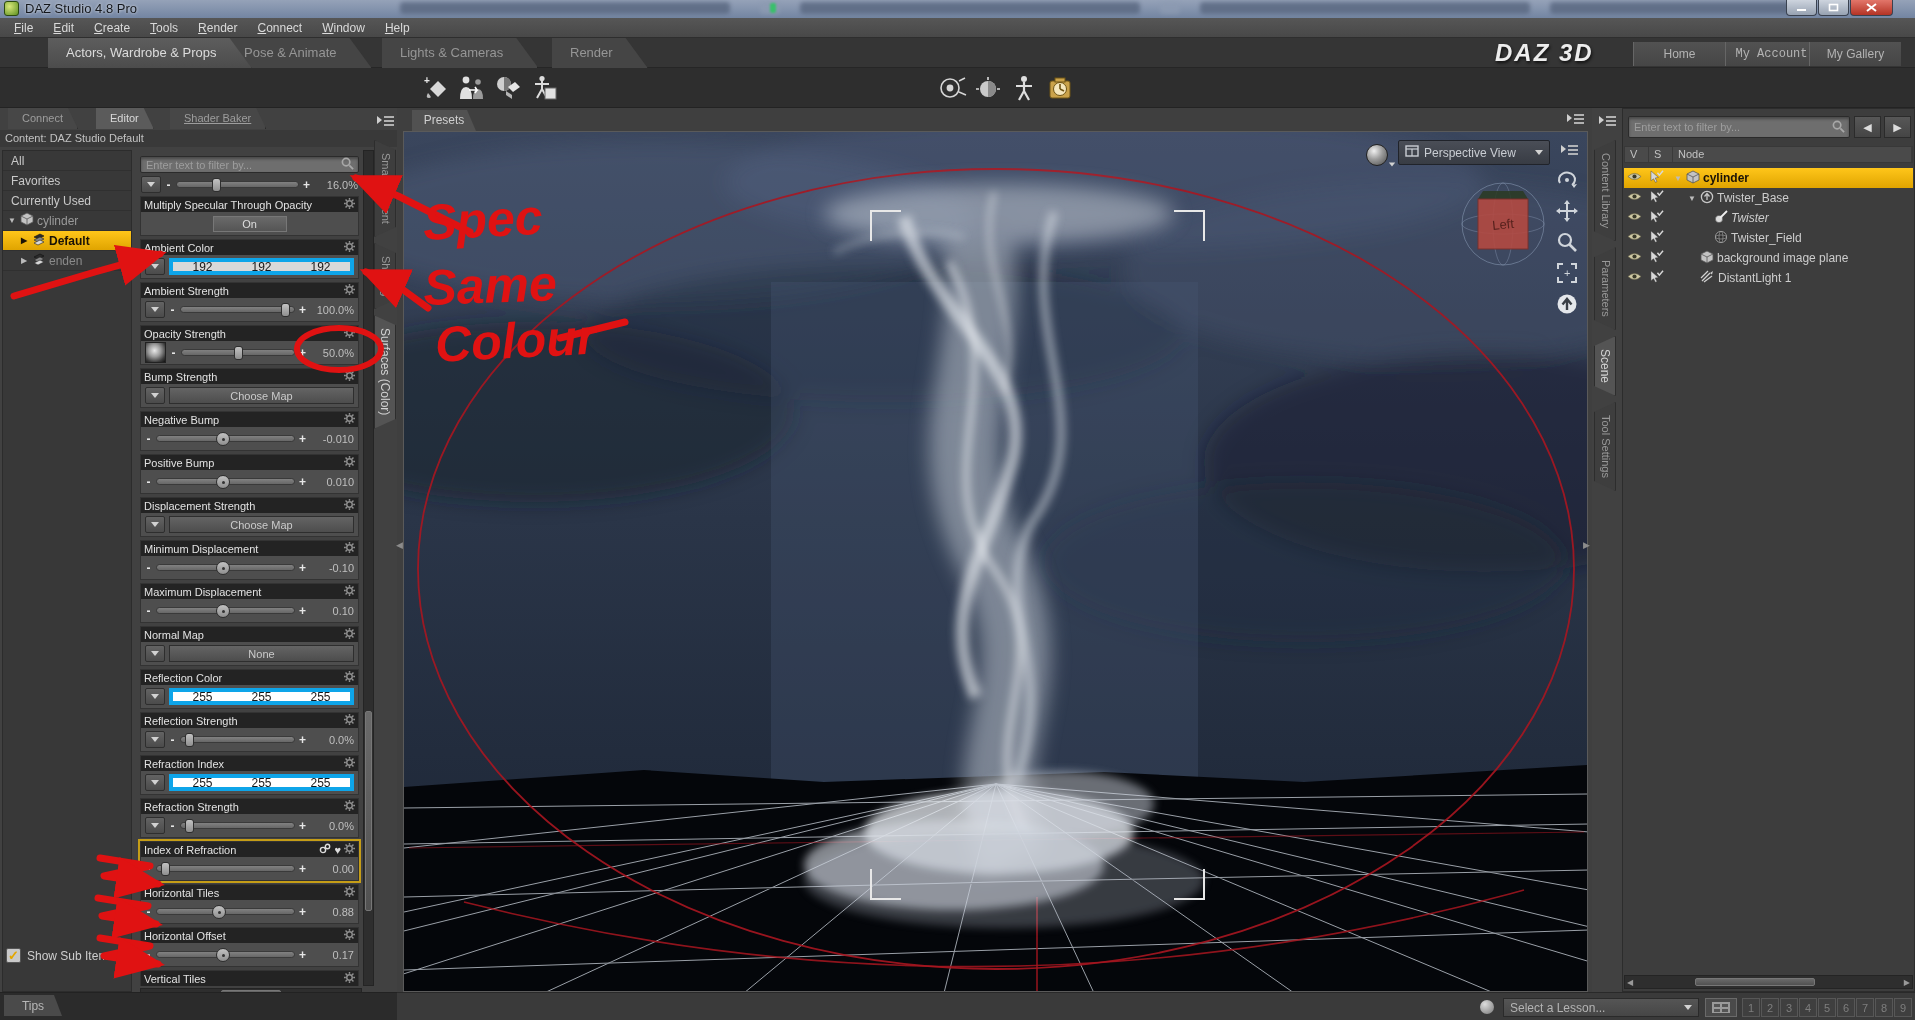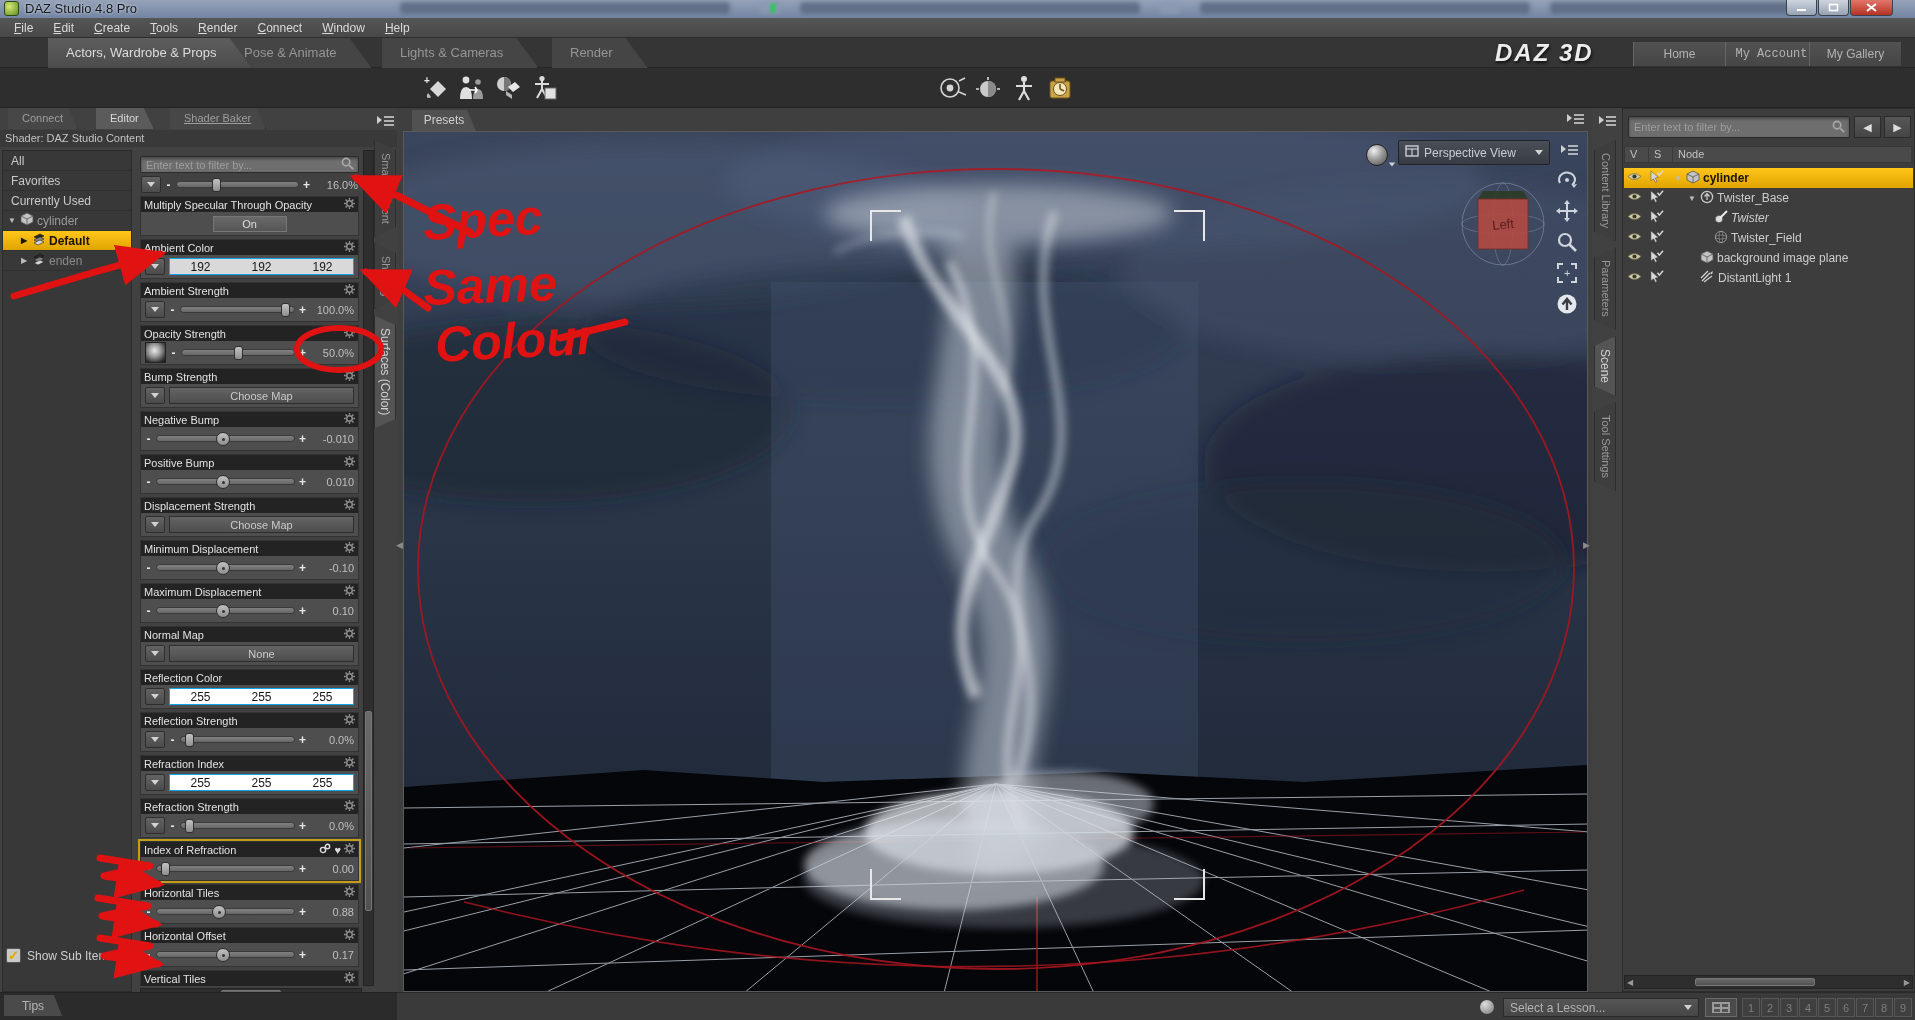--- a/index.html
+++ b/index.html
@@ -79,21 +79,21 @@
   .track{flex:1;height:7px;background:linear-gradient(#818181,#676767);border:1px solid #3a3a3a;border-radius:4px;position:relative;}
   .thumb{position:absolute;top:-4px;width:9px;height:14px;background:linear-gradient(#c2c2c2,#8f8f8f);
      border:1px solid #2e2e2e;border-radius:3px;margin-left:-4px;}
   .thumb.dot{width:14px;height:14px;border-radius:50%;margin-left:-7px;}
   .thumb.dot::after{content:"";position:absolute;left:5px;top:5px;width:3px;height:3px;border-radius:50%;background:#333;}
   .val{width:44px;text-align:right;color:#bfbfbf;font-size:11px;}
   .mapbtn{flex:1;height:17px;background:linear-gradient(#646464,#4d4d4d);border:1px solid #2e2e2e;color:#cbcbcb;
      display:flex;align-items:center;justify-content:center;font-size:11px;}
   .onbtn{width:74px;height:16px;margin:0 auto;background:linear-gradient(#6a6a6a,#555);border:1px solid #777;
      color:#dedede;display:flex;align-items:center;justify-content:center;font-size:11px;}
-  .swatch{flex:1;height:17px;display:flex;border:1px solid #0ea5e9;text-align:center;}
+  .swatch{flex:1;height:17px;display:flex;border:4px solid #0ea5e9;text-align:center;}
   .swcell{flex:1;display:flex;align-items:center;justify-content:center;color:#161616;font-size:12px;}
   .thumbimg{width:21px;height:21px;border:1px solid #222;
      background:radial-gradient(circle at 45% 40%,#e9e9e9,#9a9a9a 40%,#3c3c3c 75%,#111);}
   
   .sbv{background:#2e2e2e;border:1px solid #242424;}
   .sbh{background:#2e2e2e;border:1px solid #242424;}
   .sbhandle{position:absolute;background:linear-gradient(#6a6a6a,#515151);border:1px solid #777;border-radius:2px;}
   
   .chk{width:15px;height:15px;background:#c9c9c9;border:1px solid #555;border-radius:2px;display:flex;
      align-items:center;justify-content:center;color:#e3a600;font-weight:bold;font-size:13px;}
@@ -249,21 +249,21 @@
         </svg>
       </div>
     </div>
 
   <div class="abs dock" style="left:0;top:108px;width:397px;height:912px;">
     <div id="ldocktabs">
         <div class="dktab" style="left: 8px;">Connect</div>
         <div class="dktab active" style="left: 96px;">Editor</div>
         <div class="dktab" style="left: 170px; text-decoration: underline;">Shader Baker</div>
       </div>
-    <div class="abs" style="left:0;top:22px;width:397px;height:17px;background:#393939;padding:2px 0 0 5px;color:#c2c2c2;">Shader: DAZ Studio Content</div>
+    <div class="abs" style="left:0;top:22px;width:397px;height:17px;background:#393939;padding:2px 0 0 5px;color:#c2c2c2;">Content: DAZ Studio Default</div>
   </div>
   <div class="abs llist" id="leftlist">
       <div class="lrow">All</div>
       <div class="lrow">Favorites</div>
       <div class="lrow">Currently Used</div>
       <div class="trow" style="padding-left: 4px;">
         <span class="exp">▼</span>
         <span><svg width="14" height="14" viewBox="0 0 14 14">
             <path d="M7,1 L13,4 V10 L7,13 L1,10 V4 Z" fill="#c3c3c3" stroke="#555" stroke-width=".8"></path>
             <path d="M1,4 L7,7 L13,4 M7,7 V13" fill="none" stroke="#555" stroke-width=".8"></path>

